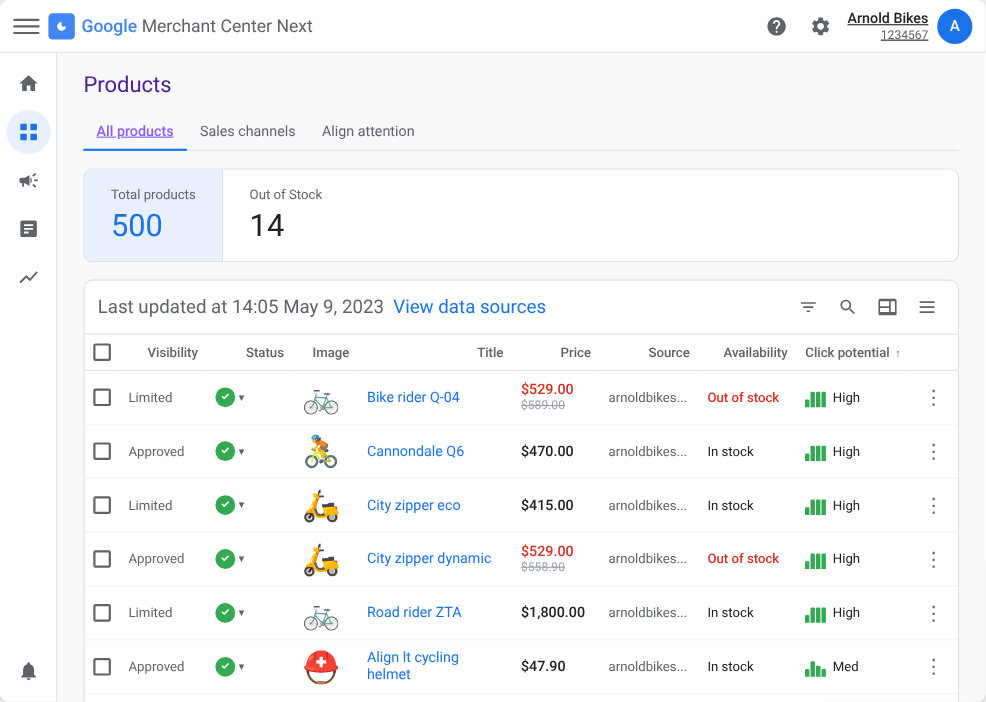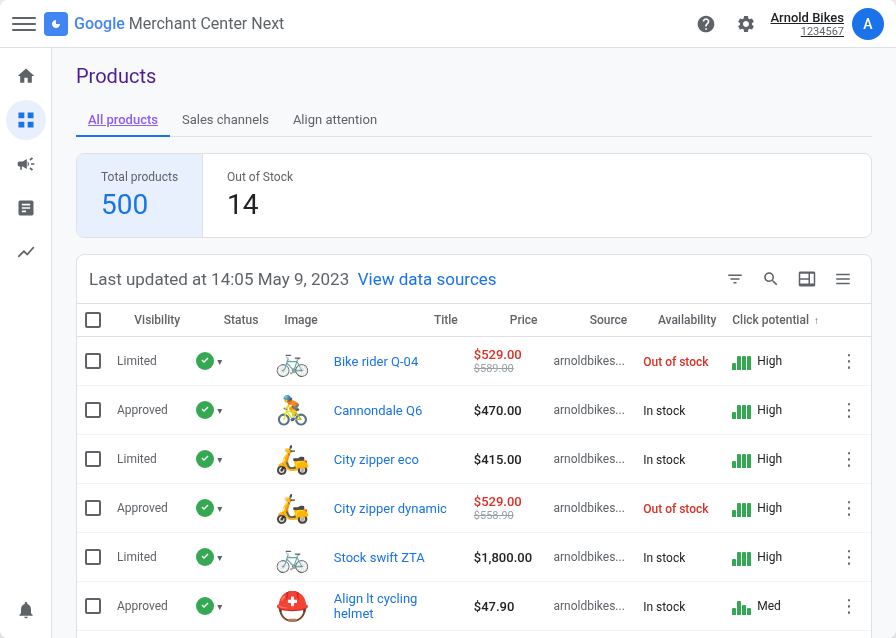--- a/index.html
+++ b/index.html
@@ -449,21 +449,21 @@
                         <path d="M8.5 2.5L4 7 1.5 4.5 2.5 3.5 4 5 7.5 1.5z"></path>
                       </svg>
       </div>
       <span class="chevron-down">▾</span>
     </div>
   </td>
                 <td class="col-image">
     <div class="product-img" style="font-size:28px;">🚲</div>
   </td>
                 <td class="col-title">
-    <a class="product-link" href="#">Stock swift ZTA</a>
+    <a class="product-link" href="#">Road rider ZTA</a>
   </td>
                 <td class="col-price">
     <div class="price-main">$1,800.00</div>
 
   </td>
                 <td class="col-source" style="font-size:12px;color:#5f6368;">arnoldbikes...</td>
                 <td class="col-avail">
     <span class="avail-badge in">In stock</span>
   </td>
                 <td class="col-click">

